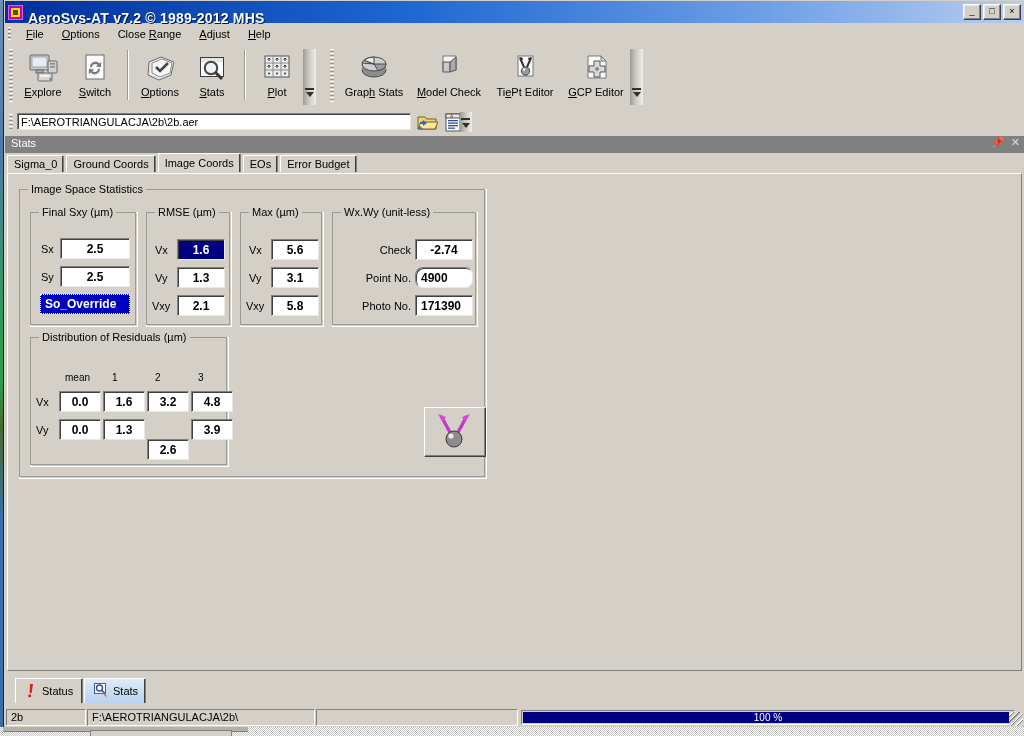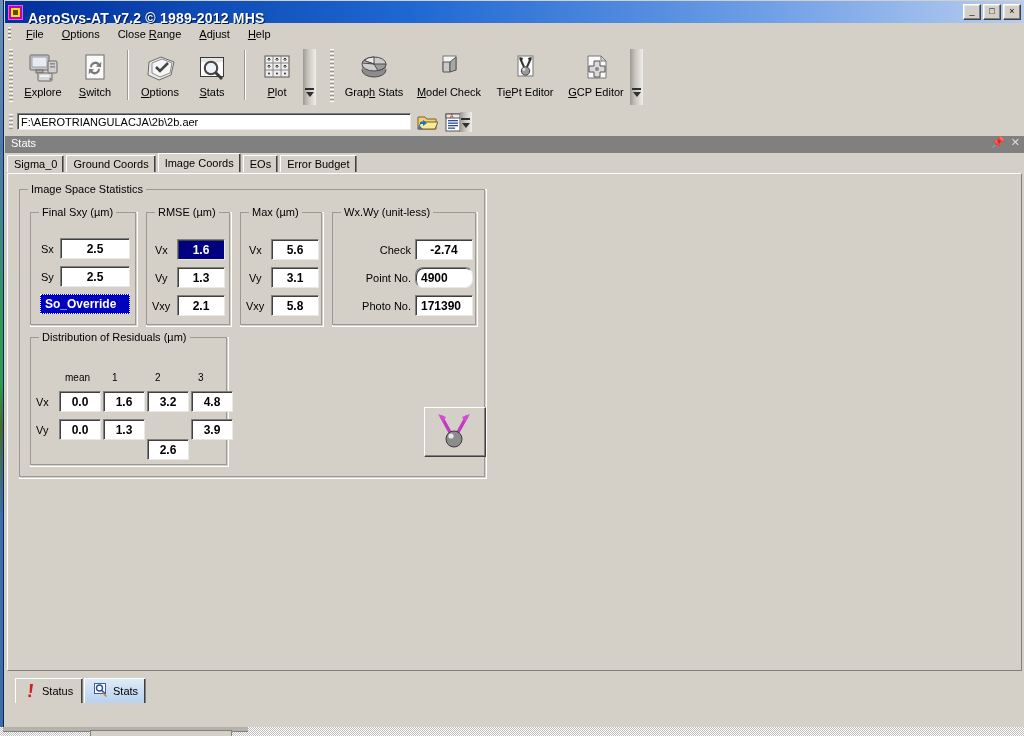--- a/index.html
+++ b/index.html
@@ -442,17 +442,26 @@
           <rect x="0.5" y="0.5" width="11" height="10" fill="#fff" stroke="#3a5f9e"></rect>
           <circle cx="5.5" cy="5" r="3" fill="none" stroke="#2b4f9e" stroke-width="1.4"></circle>
           <line x1="7.6" y1="7.2" x2="11" y2="10.5" stroke="#2b4f9e" stroke-width="1.6"></line>
           <path d="M9 9 l4 4 -1 1 -4 -4 z" fill="#c08040"></path>
         </svg>
       </span>
       <span>Stats</span>
     </div>
   </div>
 
+  <div id="status-bar">
+    <div class="sb-cell" style="left:1px;width:80px;">2b</div>
+    <div class="sb-cell" style="left:82px;width:228px;">F:\AEROTRIANGULACJA\2b\</div>
+    <div class="sb-cell" style="left:311px;width:202px;"></div>
+    <div id="progress-wrap">
+      <div id="progress-fill" style="width: 490px;">100 %</div>
+    </div>
+    <div id="grip-corner"></div>
+  </div>
 </div>
 
 <div id="bottom-edge"></div>
 <div id="bottom-edge-bar"></div>
 <div id="taskband"></div>
 
 </body></html>

